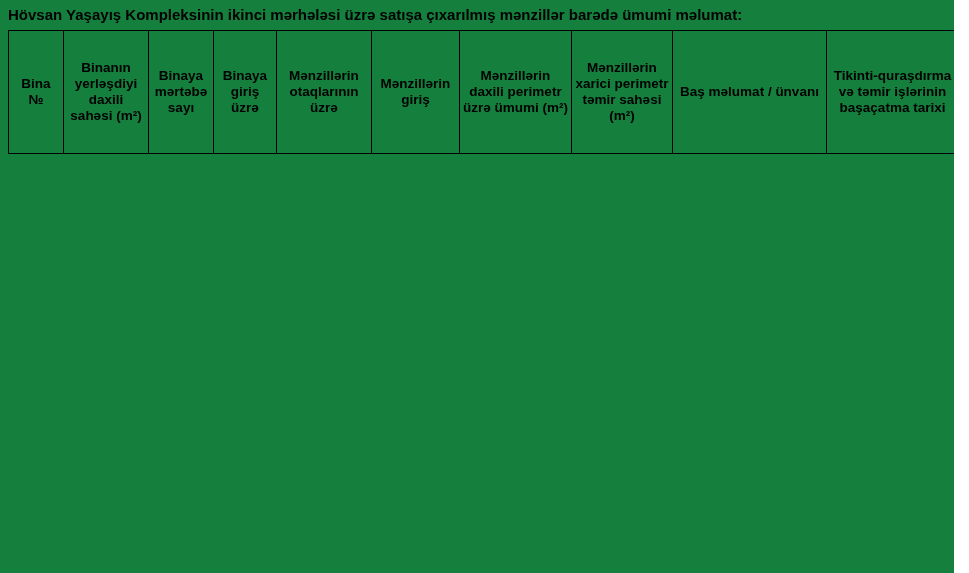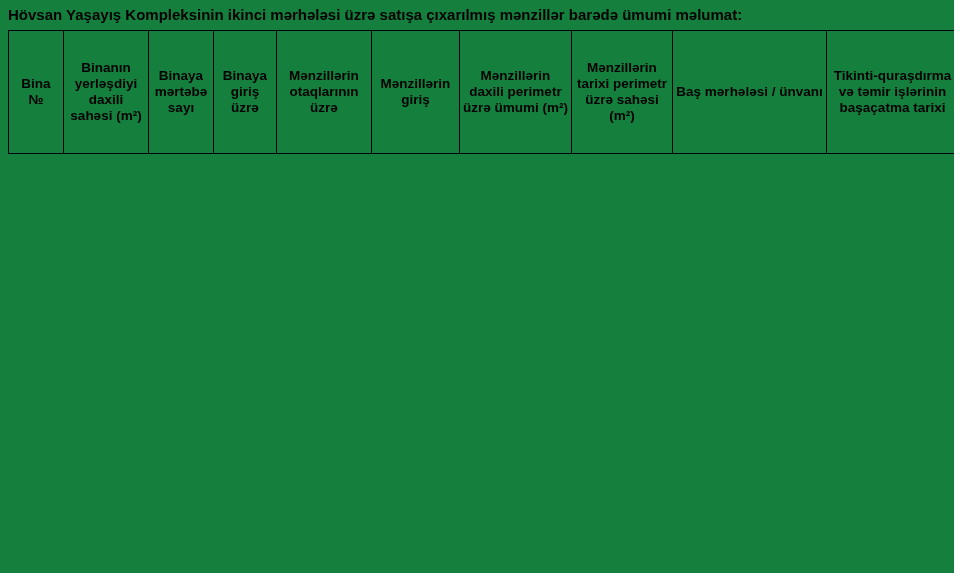--- a/index.html
+++ b/index.html
@@ -76,20 +76,20 @@
     </colgroup>
     <thead>
       <tr>
           <th>Bina №</th>
           <th>Binanın yerləşdiyi daxili sahəsi (m²)</th>
           <th>Binaya mərtəbə sayı</th>
           <th>Binaya giriş üzrə</th>
           <th>Mənzillərin otaqlarının üzrə</th>
           <th>Mənzillərin giriş</th>
           <th>Mənzillərin daxili perimetr üzrə ümumi (m²)</th>
-          <th>Mənzillərin tarixi perimetr üzrə sahəsi (m²)</th>
-          <th>Baş mərhələsi / ünvanı</th>
+          <th>Mənzillərin xarici perimetr təmir sahəsi (m²)</th>
+          <th>Baş məlumat / ünvanı</th>
           <th>Tikinti-quraşdırma və təmir işlərinin başaçatma tarixi</th>
         </tr>
     </thead>
     <tbody></tbody>
   </table>
 </div>
 
 </body></html>

